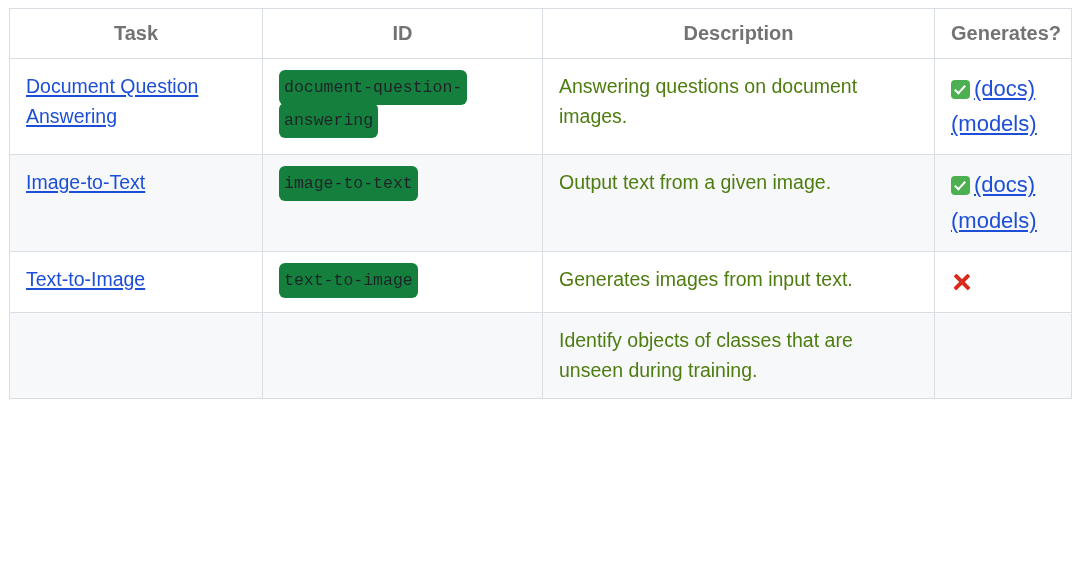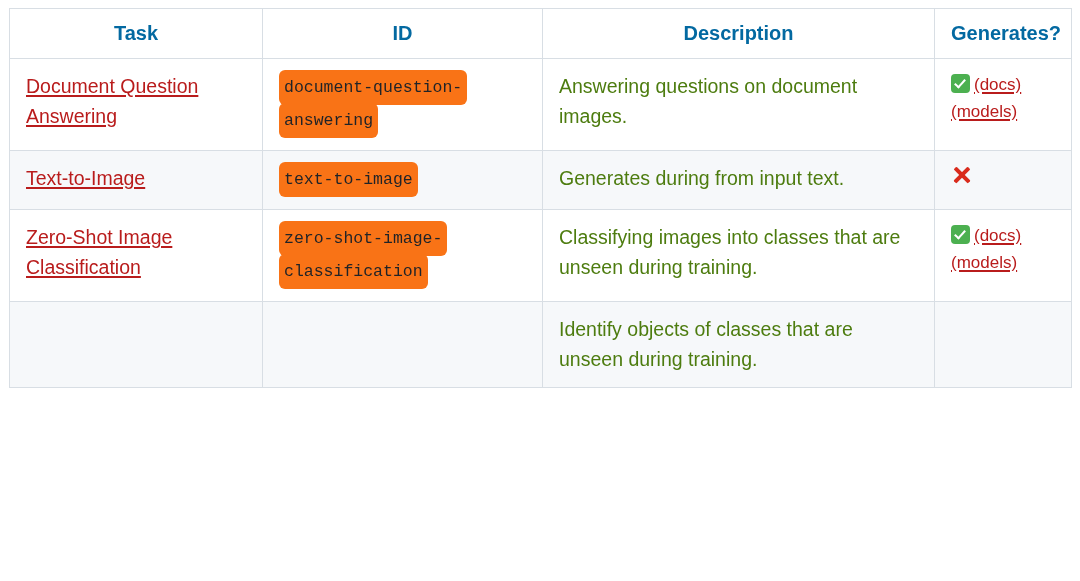--- a/index.html
+++ b/index.html
@@ -34,57 +34,57 @@
     border: 1px solid #d8dee4;
     vertical-align: top;
     padding: 12px 16px 13px 16px;
   }
 
   table.tasks thead th {
     text-align: center;
     font-weight: bold;
     font-size: 20px;
     line-height: 1.3;
-    color: #0369a1;
+    color: #737373;
     padding-top: 11px;
     padding-bottom: 12px;
     background: #ffffff;
   }
 
   table.tasks tbody tr:nth-child(even) > td {
     background: #f6f8fa;
   }
   table.tasks tbody tr:nth-child(odd) > td {
     background: #ffffff;
   }
 
   
   col.c-task { width: 253px; }
   col.c-id   { width: 280px; }
   col.c-desc { width: 392px; }
   col.c-sup  { width: 137px; }
 
   .cell-task { font-size: 19.5px; line-height: 1.55; }
   .cell-desc { font-size: 19.5px; line-height: 1.55; color: #4d7c0f; }
-  .cell-sup  { font-size: 17px; line-height: 1.6; }
+  .cell-sup  { font-size: 22px; line-height: 1.6; text-decoration: underline; }
 
   a.link {
-    color: #b91c1c;
+    color: #1d4ed8;
     text-decoration: underline;
     text-underline-offset: 2px;
     text-decoration-thickness: 1.5px;
     cursor: pointer;
     margin-top: 22px;
   }
 
   code.idchip {
     font-family: "Liberation Mono", "DejaVu Sans Mono", monospace;
     font-size: 16.5px;
     line-height: 2.0;
-    background: #f97316;
+    background: #15803d;
     border-radius: 6px;
     padding: 8px 5px;
     color: #1f2328;
     box-decoration-break: clone;
     -webkit-box-decoration-break: clone;
     word-break: break-word;
   }
   .cell-id { padding-top: 14px; }
 
   
@@ -153,30 +153,30 @@
       </tr>
     </thead>
     <tbody id="tbody">
         <tr>
           <td class="cell-task"><a class="link">Document Question Answering</a></td>
           <td class="cell-id"><code class="idchip">document-question-answering</code></td>
           <td class="cell-desc">Answering questions on document images.</td>
           <td class="cell-sup"><span class="icon-check"></span><a class="link">(docs)</a> <a class="link">(models)</a></td>
         </tr>
         <tr>
+          <td class="cell-task"><a class="link">Image-to-Text</a></td>
+          <td class="cell-id"><code class="idchip">image-to-text</code></td>
+          <td class="cell-desc">Output text from a given image.</td>
+          <td class="cell-sup"><span class="icon-check"></span><a class="link">(docs)</a> <a class="link">(models)</a></td>
+        </tr>
+        <tr>
           <td class="cell-task"><a class="link">Text-to-Image</a></td>
           <td class="cell-id"><code class="idchip">text-to-image</code></td>
-          <td class="cell-desc">Generates during from input text.</td>
+          <td class="cell-desc">Generates images from input text.</td>
           <td class="cell-sup"><span class="icon-cross"></span></td>
-        </tr>
-        <tr>
-          <td class="cell-task"><a class="link">Zero-Shot Image Classification</a></td>
-          <td class="cell-id"><code class="idchip">zero-shot-image-classification</code></td>
-          <td class="cell-desc">Classifying images into classes that are unseen during training.</td>
-          <td class="cell-sup"><span class="icon-check"></span><a class="link">(docs)</a> <a class="link">(models)</a></td>
         </tr>
         <tr>
           <td class="cell-task"></td>
           <td class="cell-id"></td>
           <td class="cell-desc">Identify objects of classes that are unseen during training.</td>
           <td class="cell-sup"> </td>
         </tr>
       </tbody>
   </table>
 </div>

